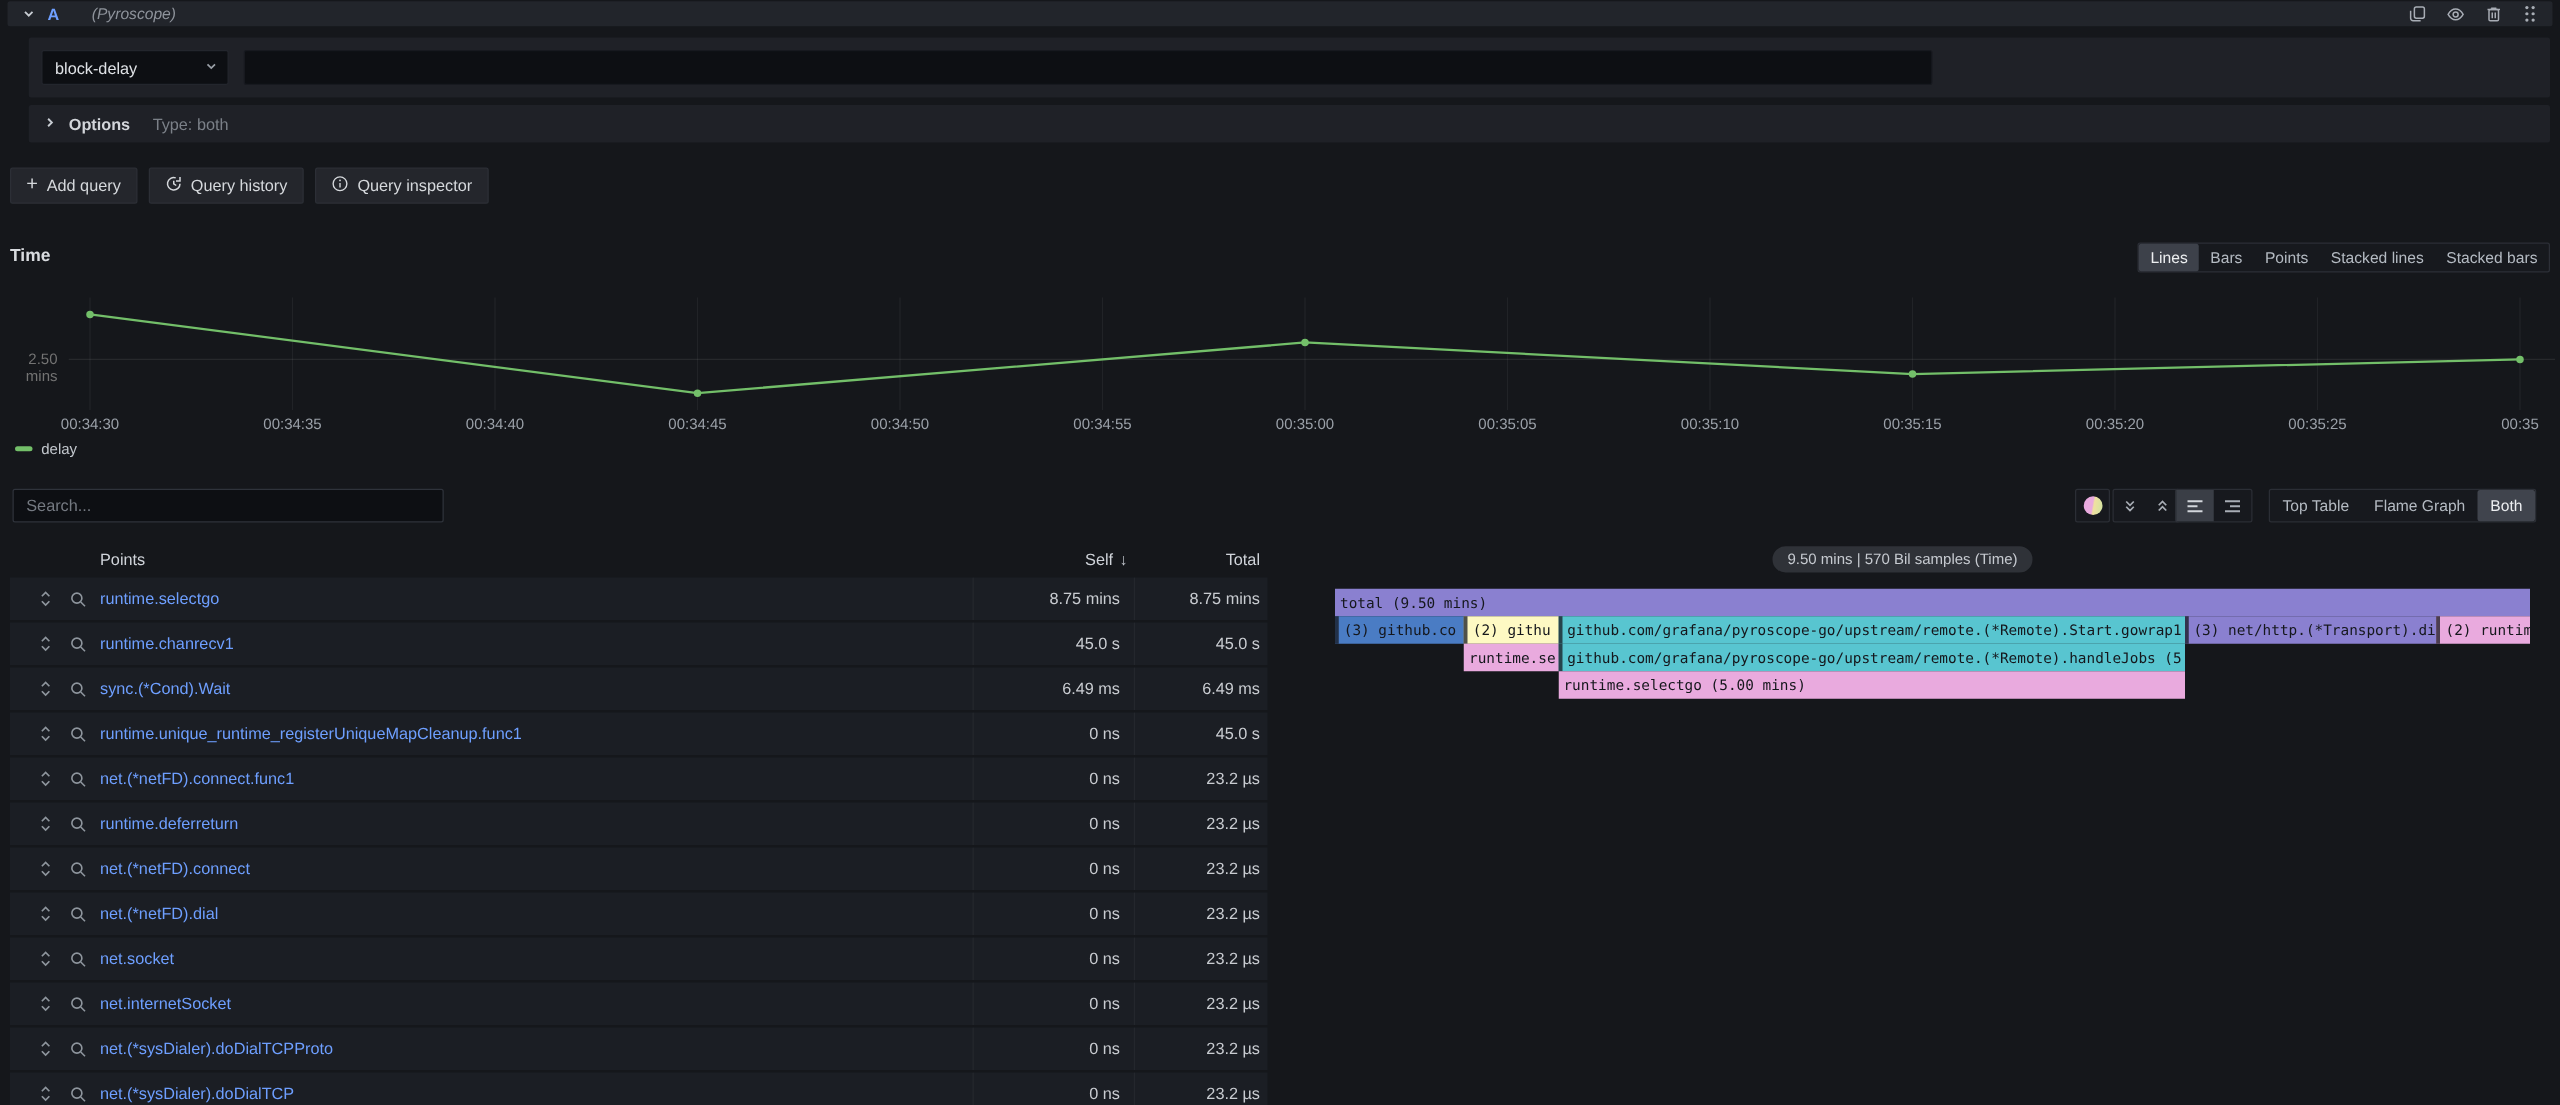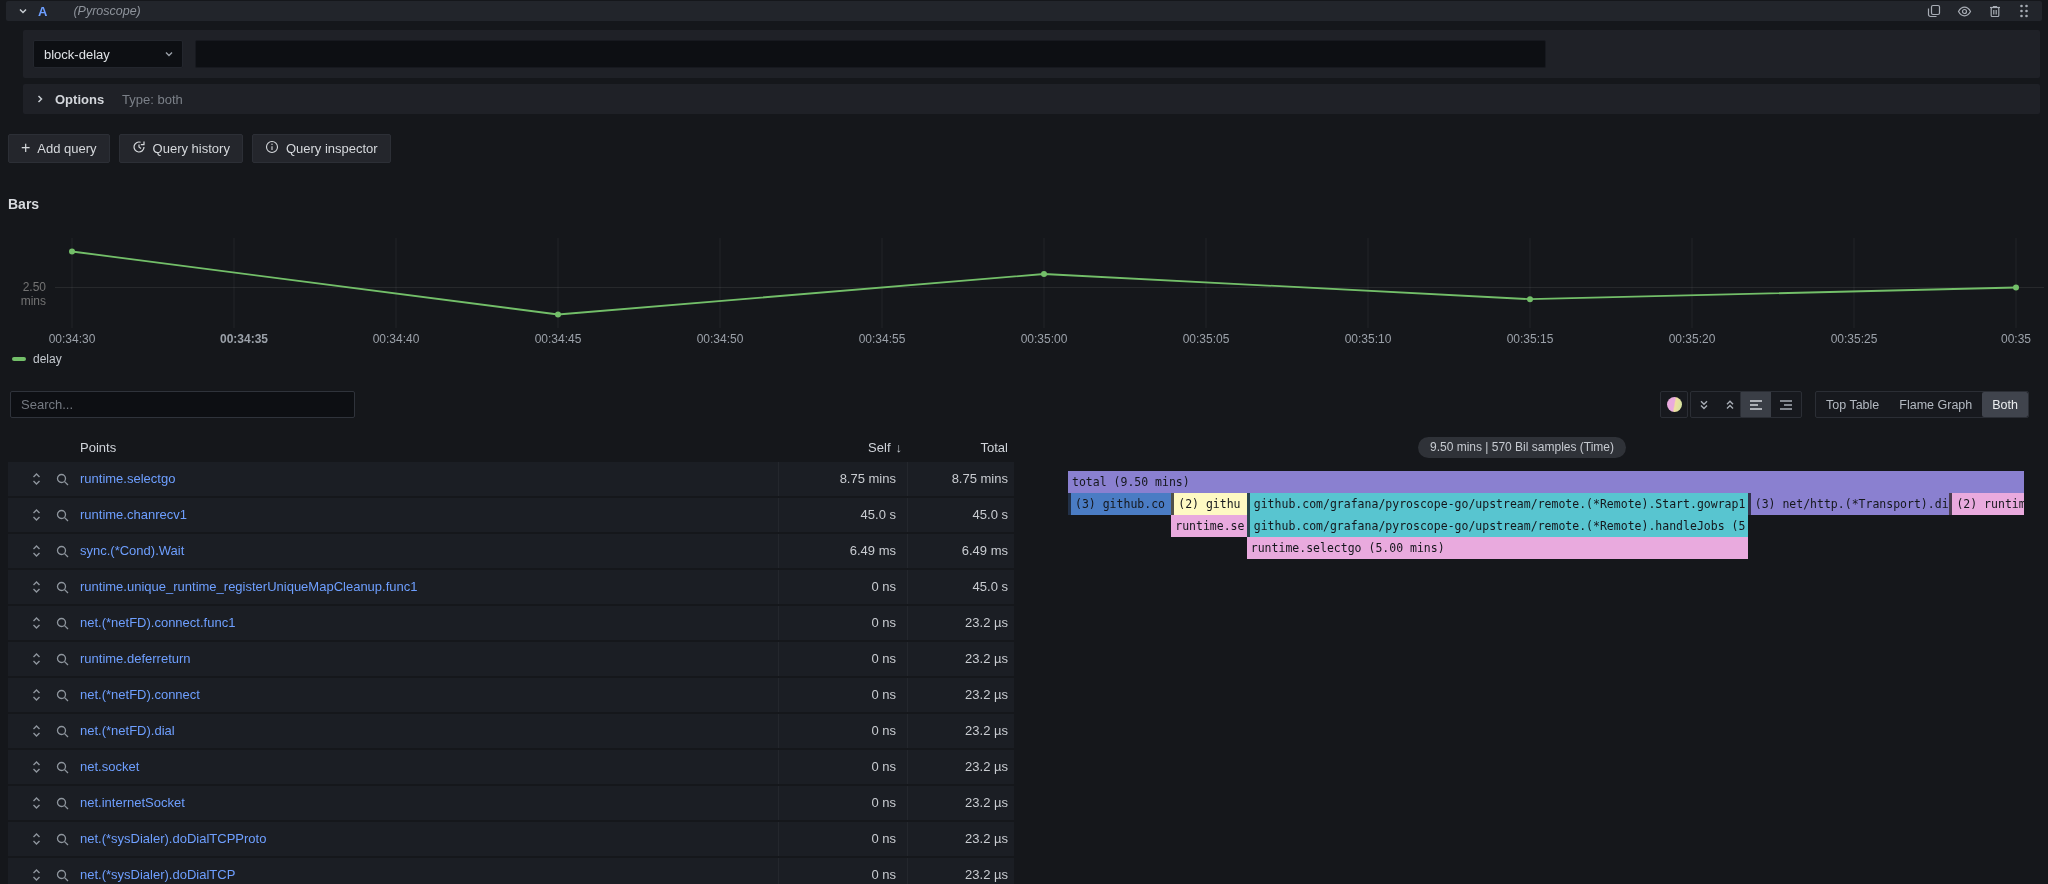--- a/index.html
+++ b/index.html
@@ -185,21 +185,28 @@
             <circle cx="7" cy="7" r="5.5"></circle>
             <path d="M7 6.3v3.6"></path>
             <circle cx="7" cy="4.3" r="0.7" fill="#d5d8dc" stroke="none"></circle>
           </svg>
       </span>
       <span>Query inspector</span>
     </button>
   </div>
 
   <div class="chart-section">
-    <div class="graph-title">Bars</div>
+    <div class="graph-title">Time</div>
+    <div class="viz-toggle">
+      <span class="viz-item selected">Lines</span>
+      <span class="viz-item">Bars</span>
+      <span class="viz-item">Points</span>
+      <span class="viz-item">Stacked lines</span>
+      <span class="viz-item">Stacked bars</span>
+    </div>
     <svg id="chart-svg" width="2048" height="150">
         <line x1="72" x2="72" y1="48" y2="138" stroke="rgba(255,255,255,0.055)" stroke-width="1"></line>
         <line x1="234" x2="234" y1="48" y2="138" stroke="rgba(255,255,255,0.055)" stroke-width="1"></line>
         <line x1="396" x2="396" y1="48" y2="138" stroke="rgba(255,255,255,0.055)" stroke-width="1"></line>
         <line x1="558" x2="558" y1="48" y2="138" stroke="rgba(255,255,255,0.055)" stroke-width="1"></line>
         <line x1="720" x2="720" y1="48" y2="138" stroke="rgba(255,255,255,0.055)" stroke-width="1"></line>
         <line x1="882" x2="882" y1="48" y2="138" stroke="rgba(255,255,255,0.055)" stroke-width="1"></line>
         <line x1="1044" x2="1044" y1="48" y2="138" stroke="rgba(255,255,255,0.055)" stroke-width="1"></line>
         <line x1="1206" x2="1206" y1="48" y2="138" stroke="rgba(255,255,255,0.055)" stroke-width="1"></line>
         <line x1="1368" x2="1368" y1="48" y2="138" stroke="rgba(255,255,255,0.055)" stroke-width="1"></line>
@@ -211,21 +218,21 @@
         <polyline points="72,61.499999999999986 558,124.49999999999997 1044,84 1530,109.19999999999997 2016,97.49999999999999" fill="none" stroke="#73bf69" stroke-width="1.8"></polyline>
         <circle cx="72" cy="61.499999999999986" r="3" fill="#73bf69"></circle>
         <circle cx="558" cy="124.49999999999997" r="3" fill="#73bf69"></circle>
         <circle cx="1044" cy="84" r="3" fill="#73bf69"></circle>
         <circle cx="1530" cy="109.19999999999997" r="3" fill="#73bf69"></circle>
         <circle cx="2016" cy="97.49999999999999" r="3" fill="#73bf69"></circle>
       </svg>
     <span class="y-label">2.50 mins</span>
     <div id="x-axis-labels">
         <span class="x-label" style="left: 72px;">00:34:30</span>
-        <span class="x-label" style="left: 244px; font-weight: bold;">00:34:35</span>
+        <span class="x-label" style="left: 234px;">00:34:35</span>
         <span class="x-label" style="left: 396px;">00:34:40</span>
         <span class="x-label" style="left: 558px;">00:34:45</span>
         <span class="x-label" style="left: 720px;">00:34:50</span>
         <span class="x-label" style="left: 882px;">00:34:55</span>
         <span class="x-label" style="left: 1044px;">00:35:00</span>
         <span class="x-label" style="left: 1206px;">00:35:05</span>
         <span class="x-label" style="left: 1368px;">00:35:10</span>
         <span class="x-label" style="left: 1530px;">00:35:15</span>
         <span class="x-label" style="left: 1692px;">00:35:20</span>
         <span class="x-label" style="left: 1854px;">00:35:25</span>

